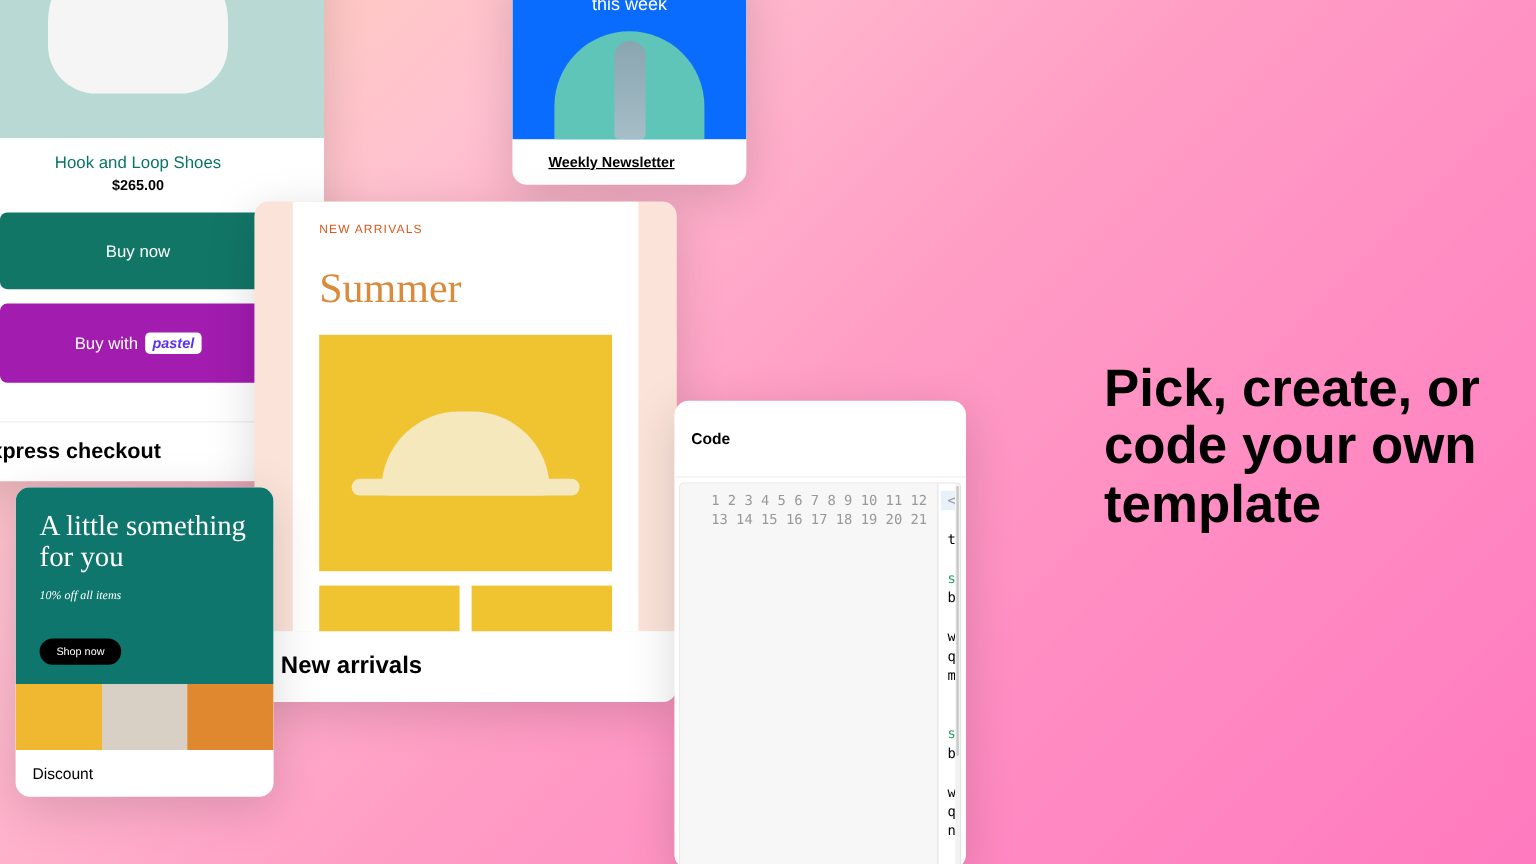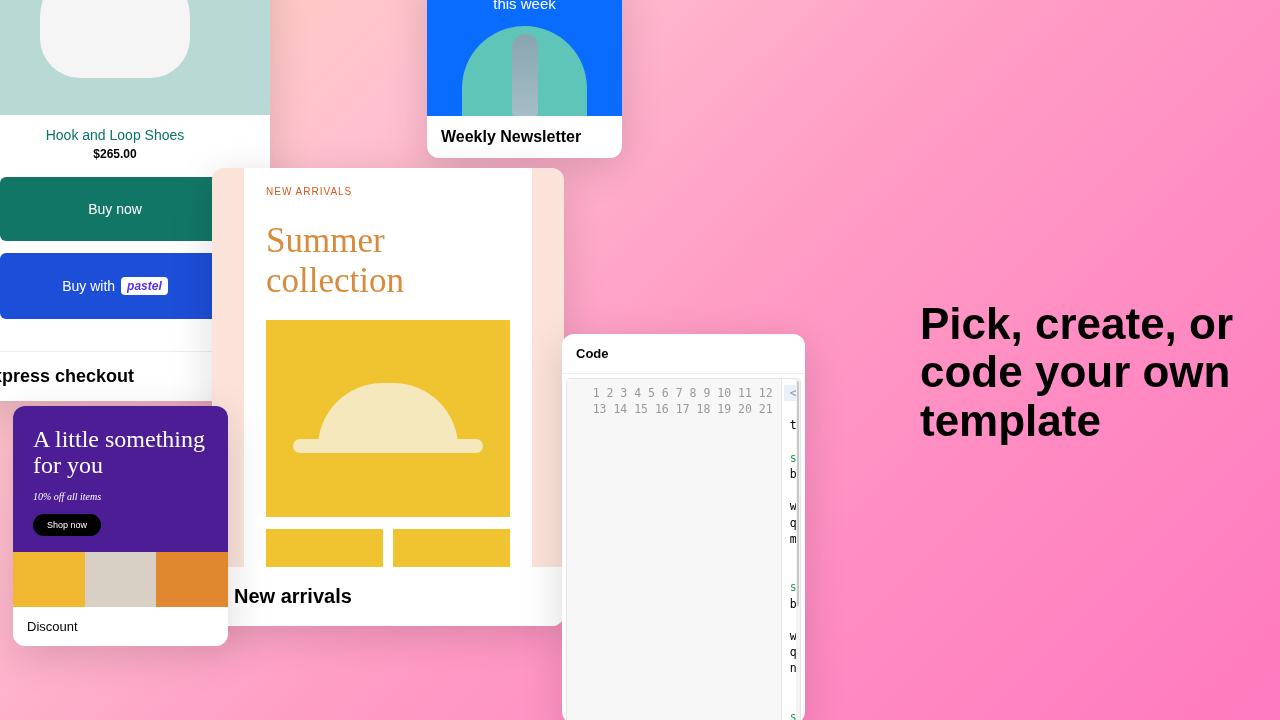--- a/index.html
+++ b/index.html
@@ -59,21 +59,21 @@
   margin: 0 auto 12px;
   padding: 24px;
   border: none;
   border-radius: 6px;
   font-size: 14px;
   font-weight: 500;
   cursor: pointer;
   color: #fff;
 }
 .btn-teal { background: #127667; }
-.btn-purple { background: #1d4ed8; display: flex; align-items: center; justify-content: center; gap: 6px; }
+.btn-purple { background: #a21caf; display: flex; align-items: center; justify-content: center; gap: 6px; }
 .shoppay {
   background: #fff;
   color: #5a31f4;
   font-weight: 800;
   font-style: italic;
   padding: 2px 6px;
   border-radius: 4px;
   font-size: 12px;
 }
 .express-footer {
@@ -111,23 +111,24 @@
   justify-content: center;
   overflow: hidden;
 }
 .bottle {
   width: 26px;
   height: 82px;
   background: linear-gradient(#8aa5b0, #a5bec8);
   border-radius: 13px 13px 4px 4px;
 }
 .newsletter-footer {
-  padding: 12px 14px;
-  font-size: 16px;
+  padding: 12px 30px;
+  font-size: 12px;
   font-weight: 600;
+  text-decoration: underline;
 }
 
 
 .arrivals-card {
   left: 212px;
   top: 168px;
   width: 352px;
   background: #fbe3d9;
 }
 .arrivals-inner {
@@ -188,53 +189,53 @@
   top: 406px;
   width: 215px;
 }
 .discount-header {
   text-align: center;
   padding: 8px;
   font-family: Georgia, serif;
   font-size: 13px;
 }
 .discount-hero {
-  background: #4c1d95;
+  background: #0f766e;
   color: #fff;
   padding: 20px 20px 16px;
   font-family: Georgia, serif;
 }
 .discount-heading { font-size: 24px; line-height: 1.1; }
 .discount-sub { font-style: italic; font-size: 10px; margin-top: 12px; }
 .shop-btn {
   display: inline-block;
   background: #000;
   color: #fff;
   font-family: -apple-system, sans-serif;
   font-size: 9px;
   padding: 6px 14px;
   border-radius: 12px;
-  margin-top: 12px;
+  margin-top: 30px;
   cursor: pointer;
 }
 .discount-strip { display: flex; height: 55px; }
 .strip1 { flex: 1; background: #f0b830; }
 .strip2 { flex: 1; background: #d8d0c4; }
 .strip3 { flex: 1; background: #e08830; }
 .discount-footer { padding: 12px 14px; font-size: 13px; font-weight: 400; }
 
 
 .code-card {
   left: 562px;
   top: 334px;
   width: 243px;
   height: 390px;
 }
 .code-header {
-  padding: 12px 14px;
+  padding: 24px 14px;
   font-size: 13px;
   font-weight: 600;
   border-bottom: 1px solid #eee;
 }
 .code-body {
   display: flex;
   font-family: Menlo, Consolas, monospace;
   font-size: 11.5px;
   line-height: 16.2px;
   height: calc(100% - 42px);
@@ -309,21 +310,20 @@
     </div>
   </div>
   <div class="newsletter-footer">Weekly Newsletter</div>
 </div>
 
 <div class="card arrivals-card">
   <div class="arrivals-inner">
     <div class="arrivals-tag">NEW ARRIVALS</div>
     <div class="arrivals-title">
       <span>Summer</span><br>
-      <span>collection</span>
     </div>
     <div class="hat-img">
       <div class="hat"></div>
     </div>
     <div class="thumbs">
       <div class="thumb"></div>
       <div class="thumb"></div>
     </div>
   </div>
   <div class="arrivals-footer">New arrivals</div>

